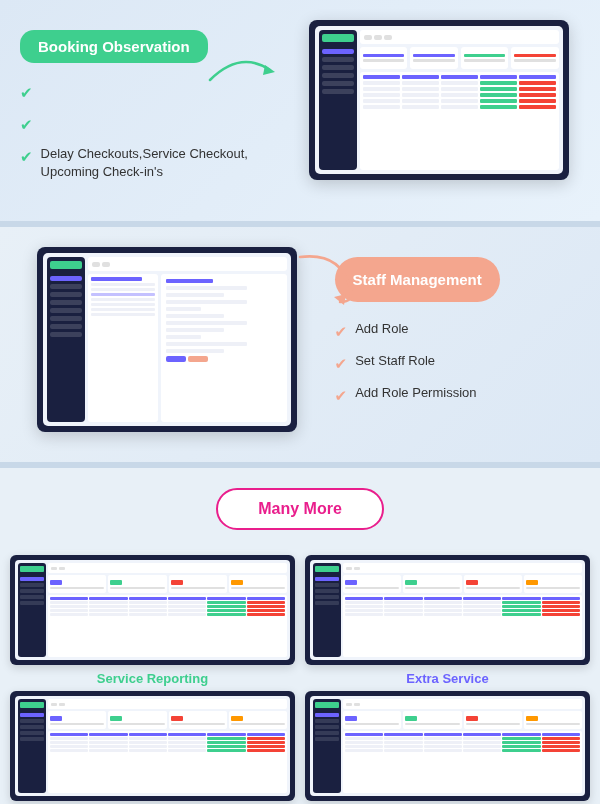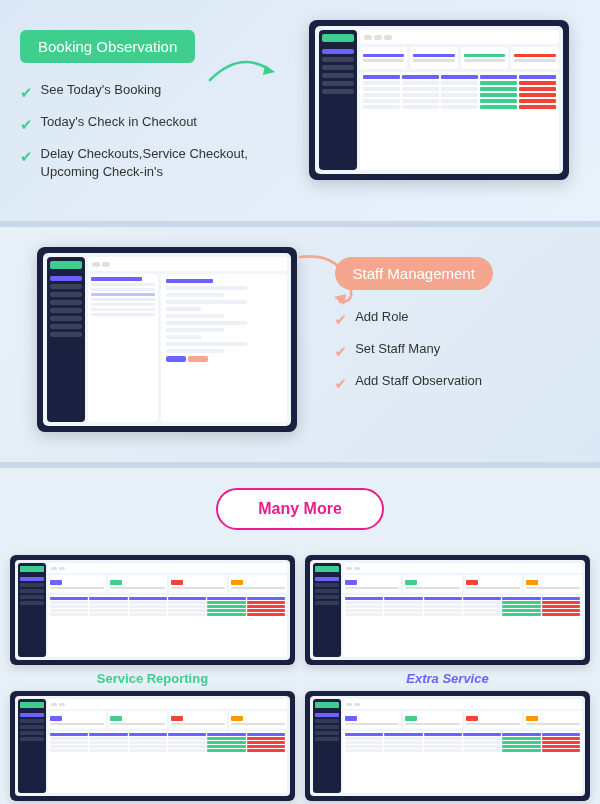--- a/index.html
+++ b/index.html
@@ -21,23 +21,23 @@
       position: relative;
     }
     .section-booking .left {
       flex: 1;
       padding-top: 10px;
     }
     .badge-green {
       background: #3ecf8e;
       color: white;
       font-size: 15px;
-      font-weight: normal;
+      font-weight: bold;
       padding: 8px 18px;
-      border-radius: 6px;
+      border-radius: 14px;
       display: inline-block;
       margin-bottom: 18px;
     }
     .feature-list {
       list-style: none;
       padding: 0;
     }
     .feature-list li {
       display: flex;
       align-items: flex-start;
@@ -186,22 +186,22 @@
       justify-content: center;
     }
     .section-staff .right {
       flex: 1;
       padding-top: 10px;
     }
     .badge-pink {
       background: #f4a68e;
       color: white;
       font-size: 15px;
-      font-weight: normal;
-      padding: 8px 18px;
+      font-weight: bold;
+      padding: 14px 18px;
       border-radius: 30px;
       display: inline-block;
       margin-bottom: 18px;
     }
     .mockup-screen-large {
       background: #1a2040;
       border-radius: 8px;
       width: 260px;
       height: 185px;
       overflow: hidden;
@@ -277,21 +277,21 @@
       flex-direction: column;
       align-items: center;
       gap: 6px;
     }
     .screenshot-label {
       font-size: 13px;
       font-weight: bold;
       text-align: center;
     }
     .screenshot-label.green { color: #3ecf8e; }
-    .screenshot-label.blue { color: #6c63ff; font-style: italic; }
+    .screenshot-label.blue { color: #6c63ff; }
 
     .mini-screen {
       background: #1a2040;
       border-radius: 6px;
       width: 100%;
       height: 110px;
       overflow: hidden;
       box-shadow: 0 3px 10px rgba(0,0,0,0.15);
       padding: 5px;
     }
@@ -390,25 +390,23 @@
   </style>
 </head>
 <body>
 
 <div class="section-booking">
   <div class="left">
     <div class="badge-green">Booking Observation</div>
     <ul class="feature-list">
       <li>
         <span class="check-icon">✔</span>
-        <span>See Today's Booking</span>
       </li>
       <li>
         <span class="check-icon">✔</span>
-        <span>Today's Check in Checkout</span>
       </li>
       <li>
         <span class="check-icon">✔</span>
         <span>Delay Checkouts,Service Checkout, Upcoming Check-in's</span>
       </li>
     </ul>
   </div>
 
   <svg class="arrow-svg" width="80" height="50" viewBox="0 0 80 50">
     <path d="M10,30 Q40,0 70,20" stroke="#3ecf8e" stroke-width="2.5" fill="none" stroke-linecap="round"></path>
@@ -565,25 +563,25 @@
 
   <div class="right">
     <div class="badge-pink">Staff Management</div>
     <ul class="feature-list">
       <li>
         <span class="check-icon" style="color:#f4a68e;">✔</span>
         <span>Add Role</span>
       </li>
       <li>
         <span class="check-icon" style="color:#f4a68e;">✔</span>
-        <span>Set Staff Many</span>
+        <span>Set Staff Role</span>
       </li>
       <li>
         <span class="check-icon" style="color:#f4a68e;">✔</span>
-        <span>Add Staff Observation</span>
+        <span>Add Role Permission</span>
       </li>
     </ul>
   </div>
 </div>
 
 <div class="divider"></div>
 
 <div class="section-many-more">
   <button class="many-more-btn">Many More</button>
 </div>

